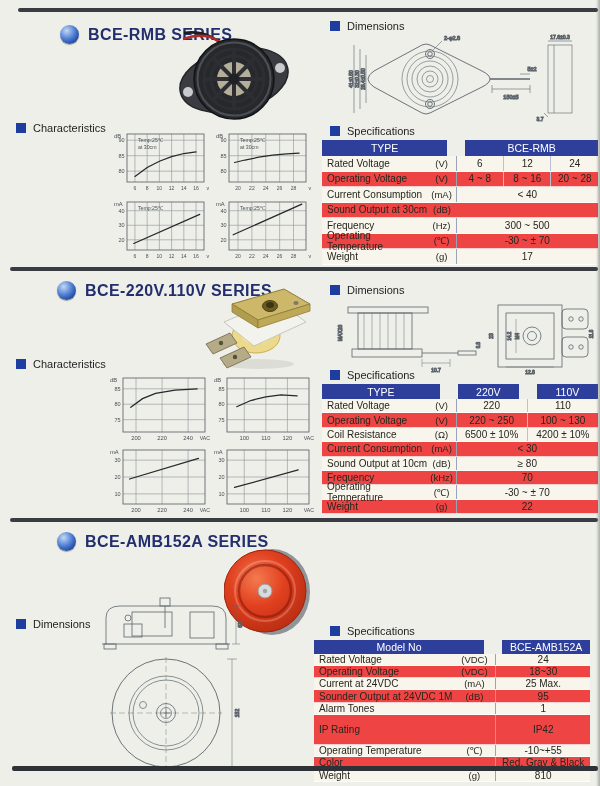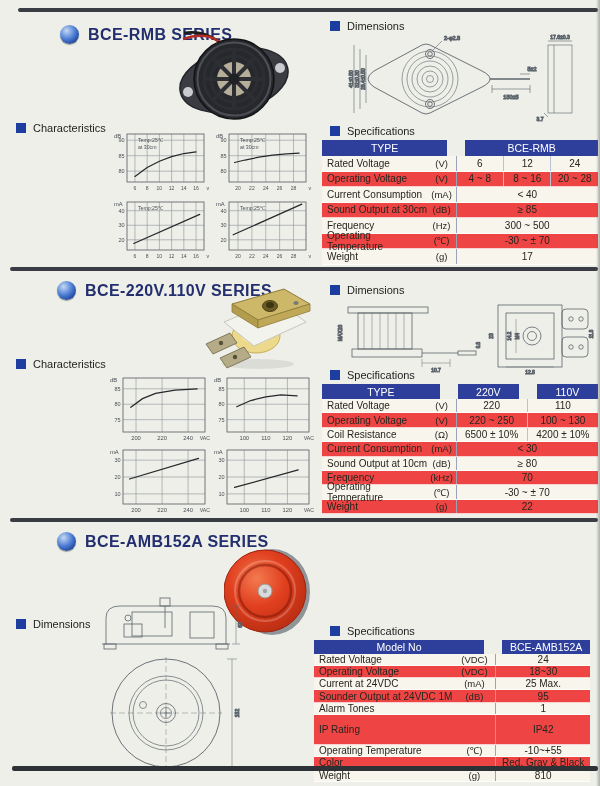--- a/index.html
+++ b/index.html
@@ -246,23 +246,20 @@
       <div class="trow body r-even" style="height: 15.5px;">
         <div class="cell cl" style="width: 106px;">Current Consumption</div>
         <div class="cell cu" style="width: 28px;">(mA)</div>
         <div class="vals" style="width: 142px;">
           <div class="vc" style="border-left: none;">&lt; 40</div>
         </div>
       </div>
       <div class="trow body r-odd" style="height: 15.5px;">
         <div class="cell cl" style="width: 106px;">Sound Output at 30cm</div>
         <div class="cell cu" style="width: 28px;">(dB)</div>
-        <div class="vals" style="width: 142px;">
-          <div class="vc" style="border-left: none;">≥ 85</div>
-        </div>
       </div>
       <div class="trow body r-even" style="height: 15.5px;">
         <div class="cell cl" style="width: 106px;">Frequency</div>
         <div class="cell cu" style="width: 28px;">(Hz)</div>
         <div class="vals" style="width: 142px;">
           <div class="vc" style="border-left: none;">300 ~ 500</div>
         </div>
       </div>
       <div class="trow body r-odd" style="height: 15.5px;">
         <div class="cell cl" style="width: 106px;">Operating Temperature</div>

